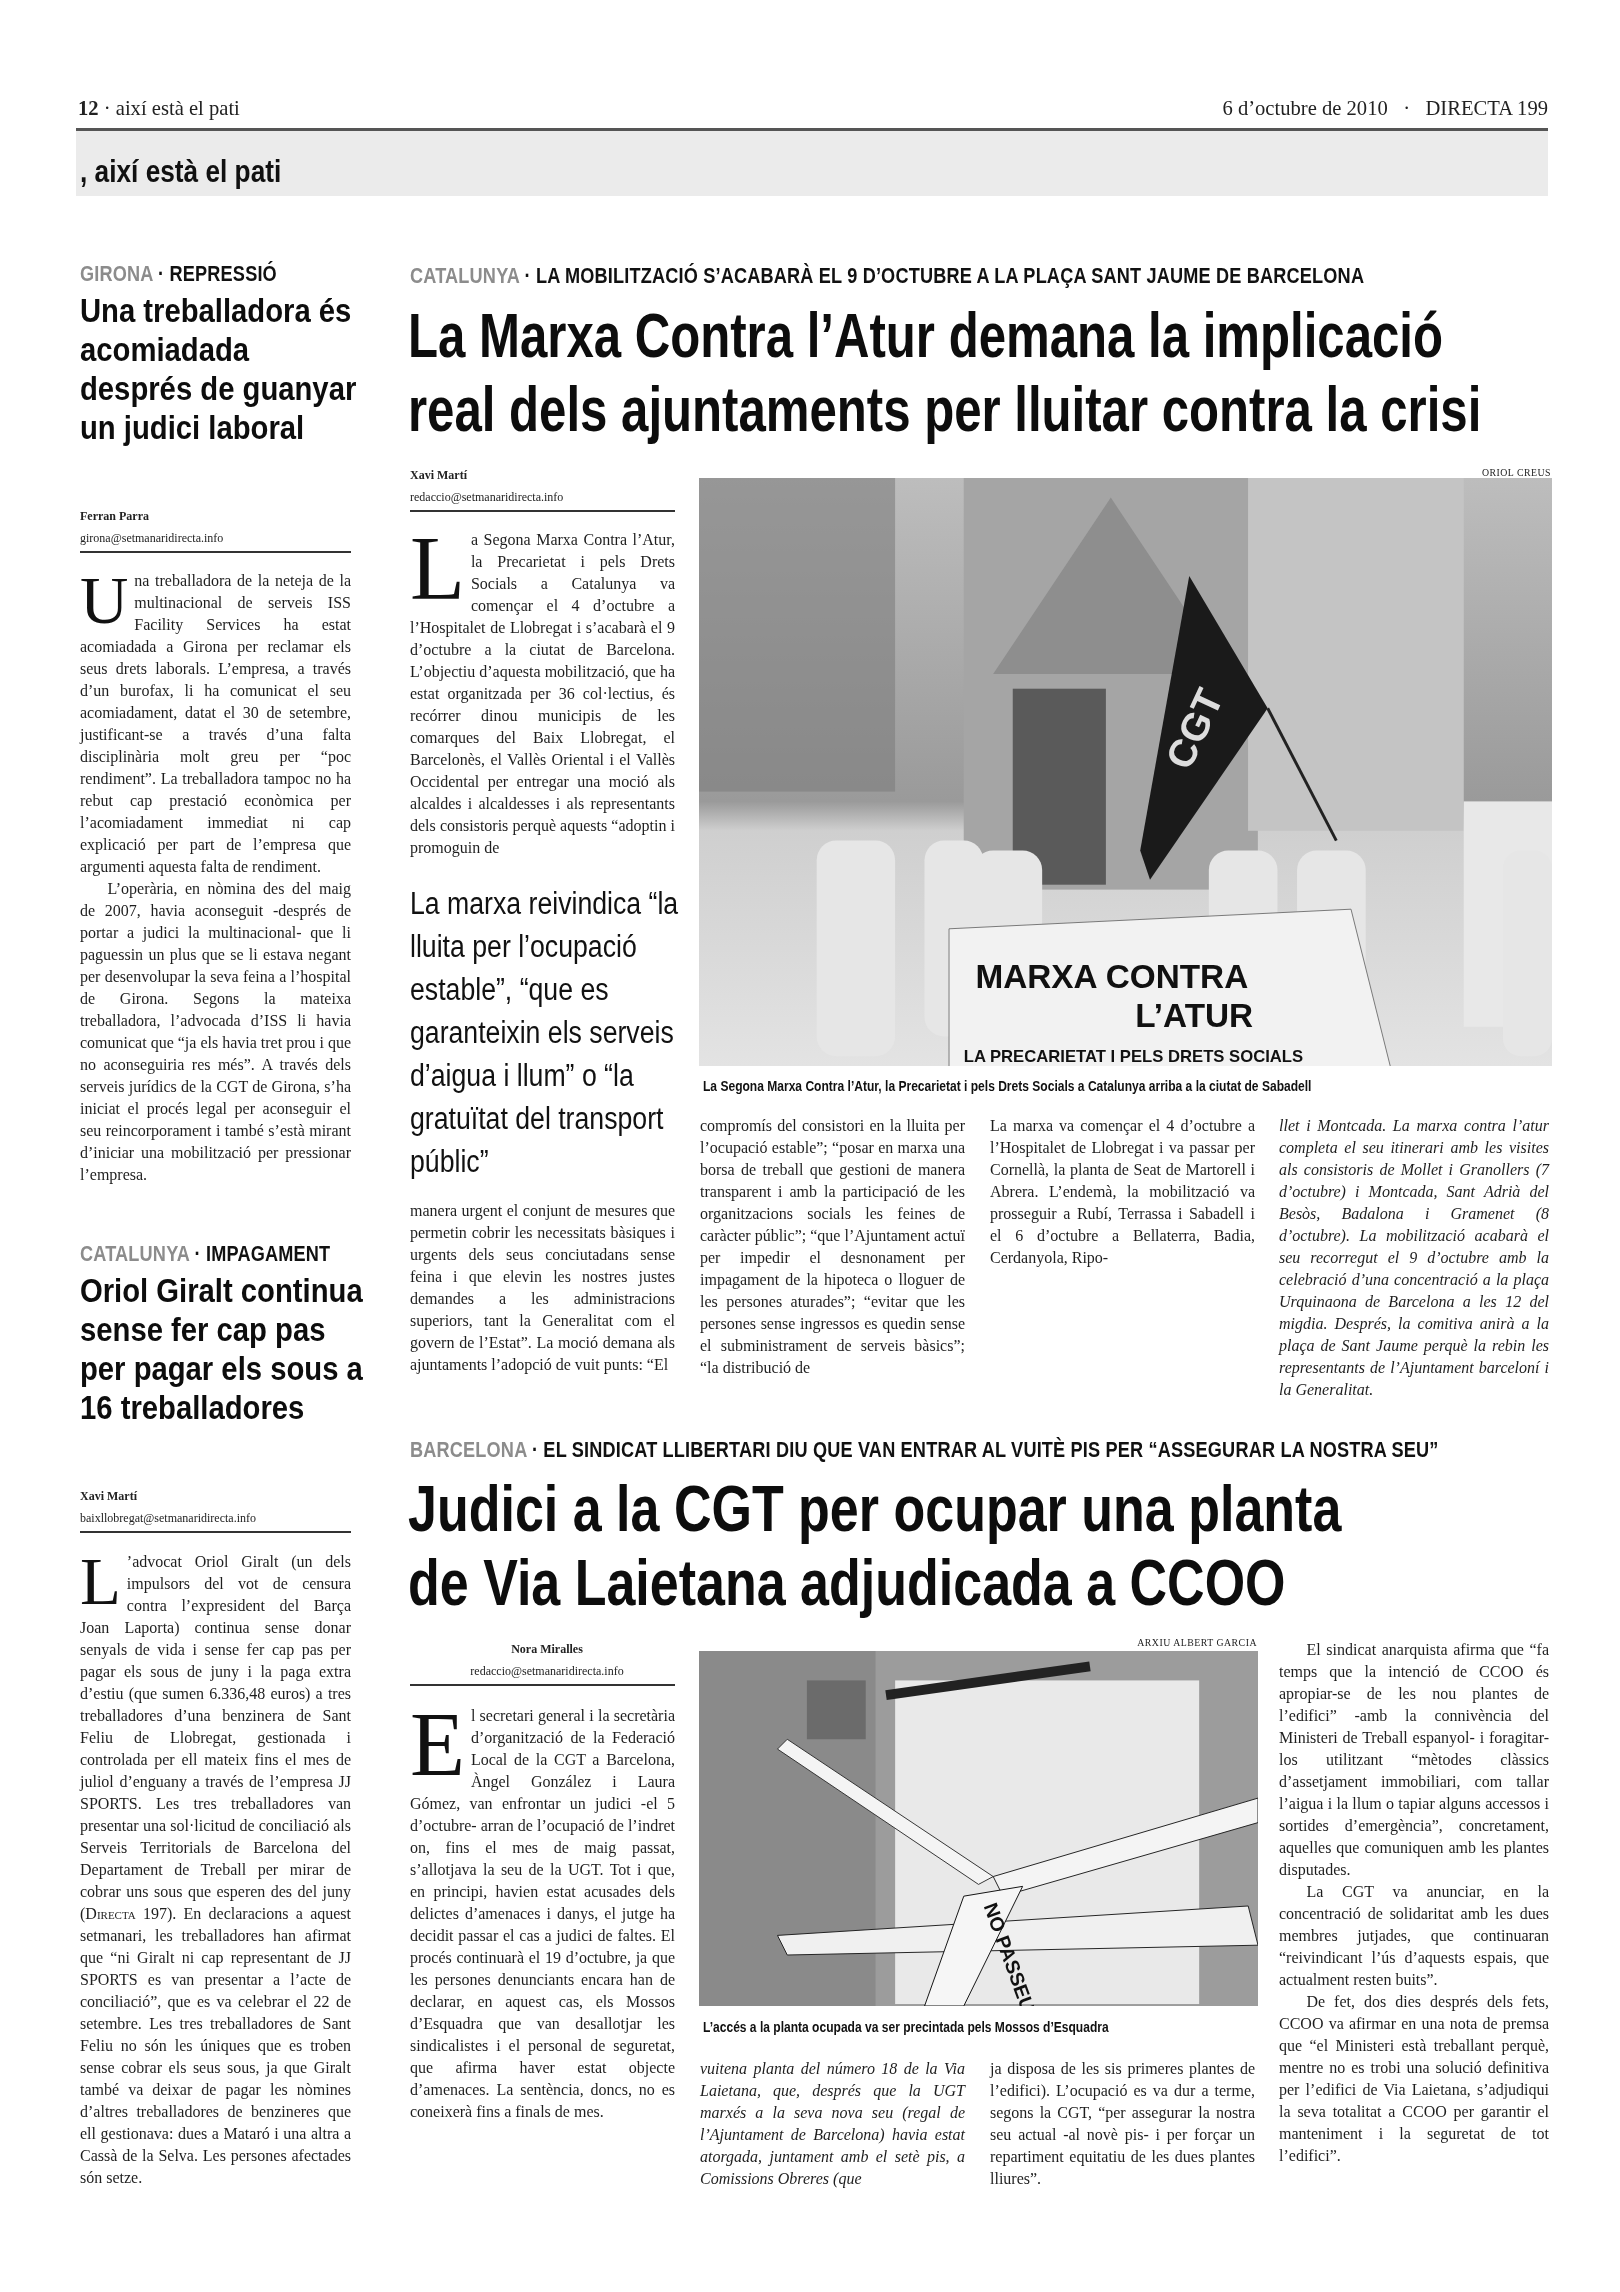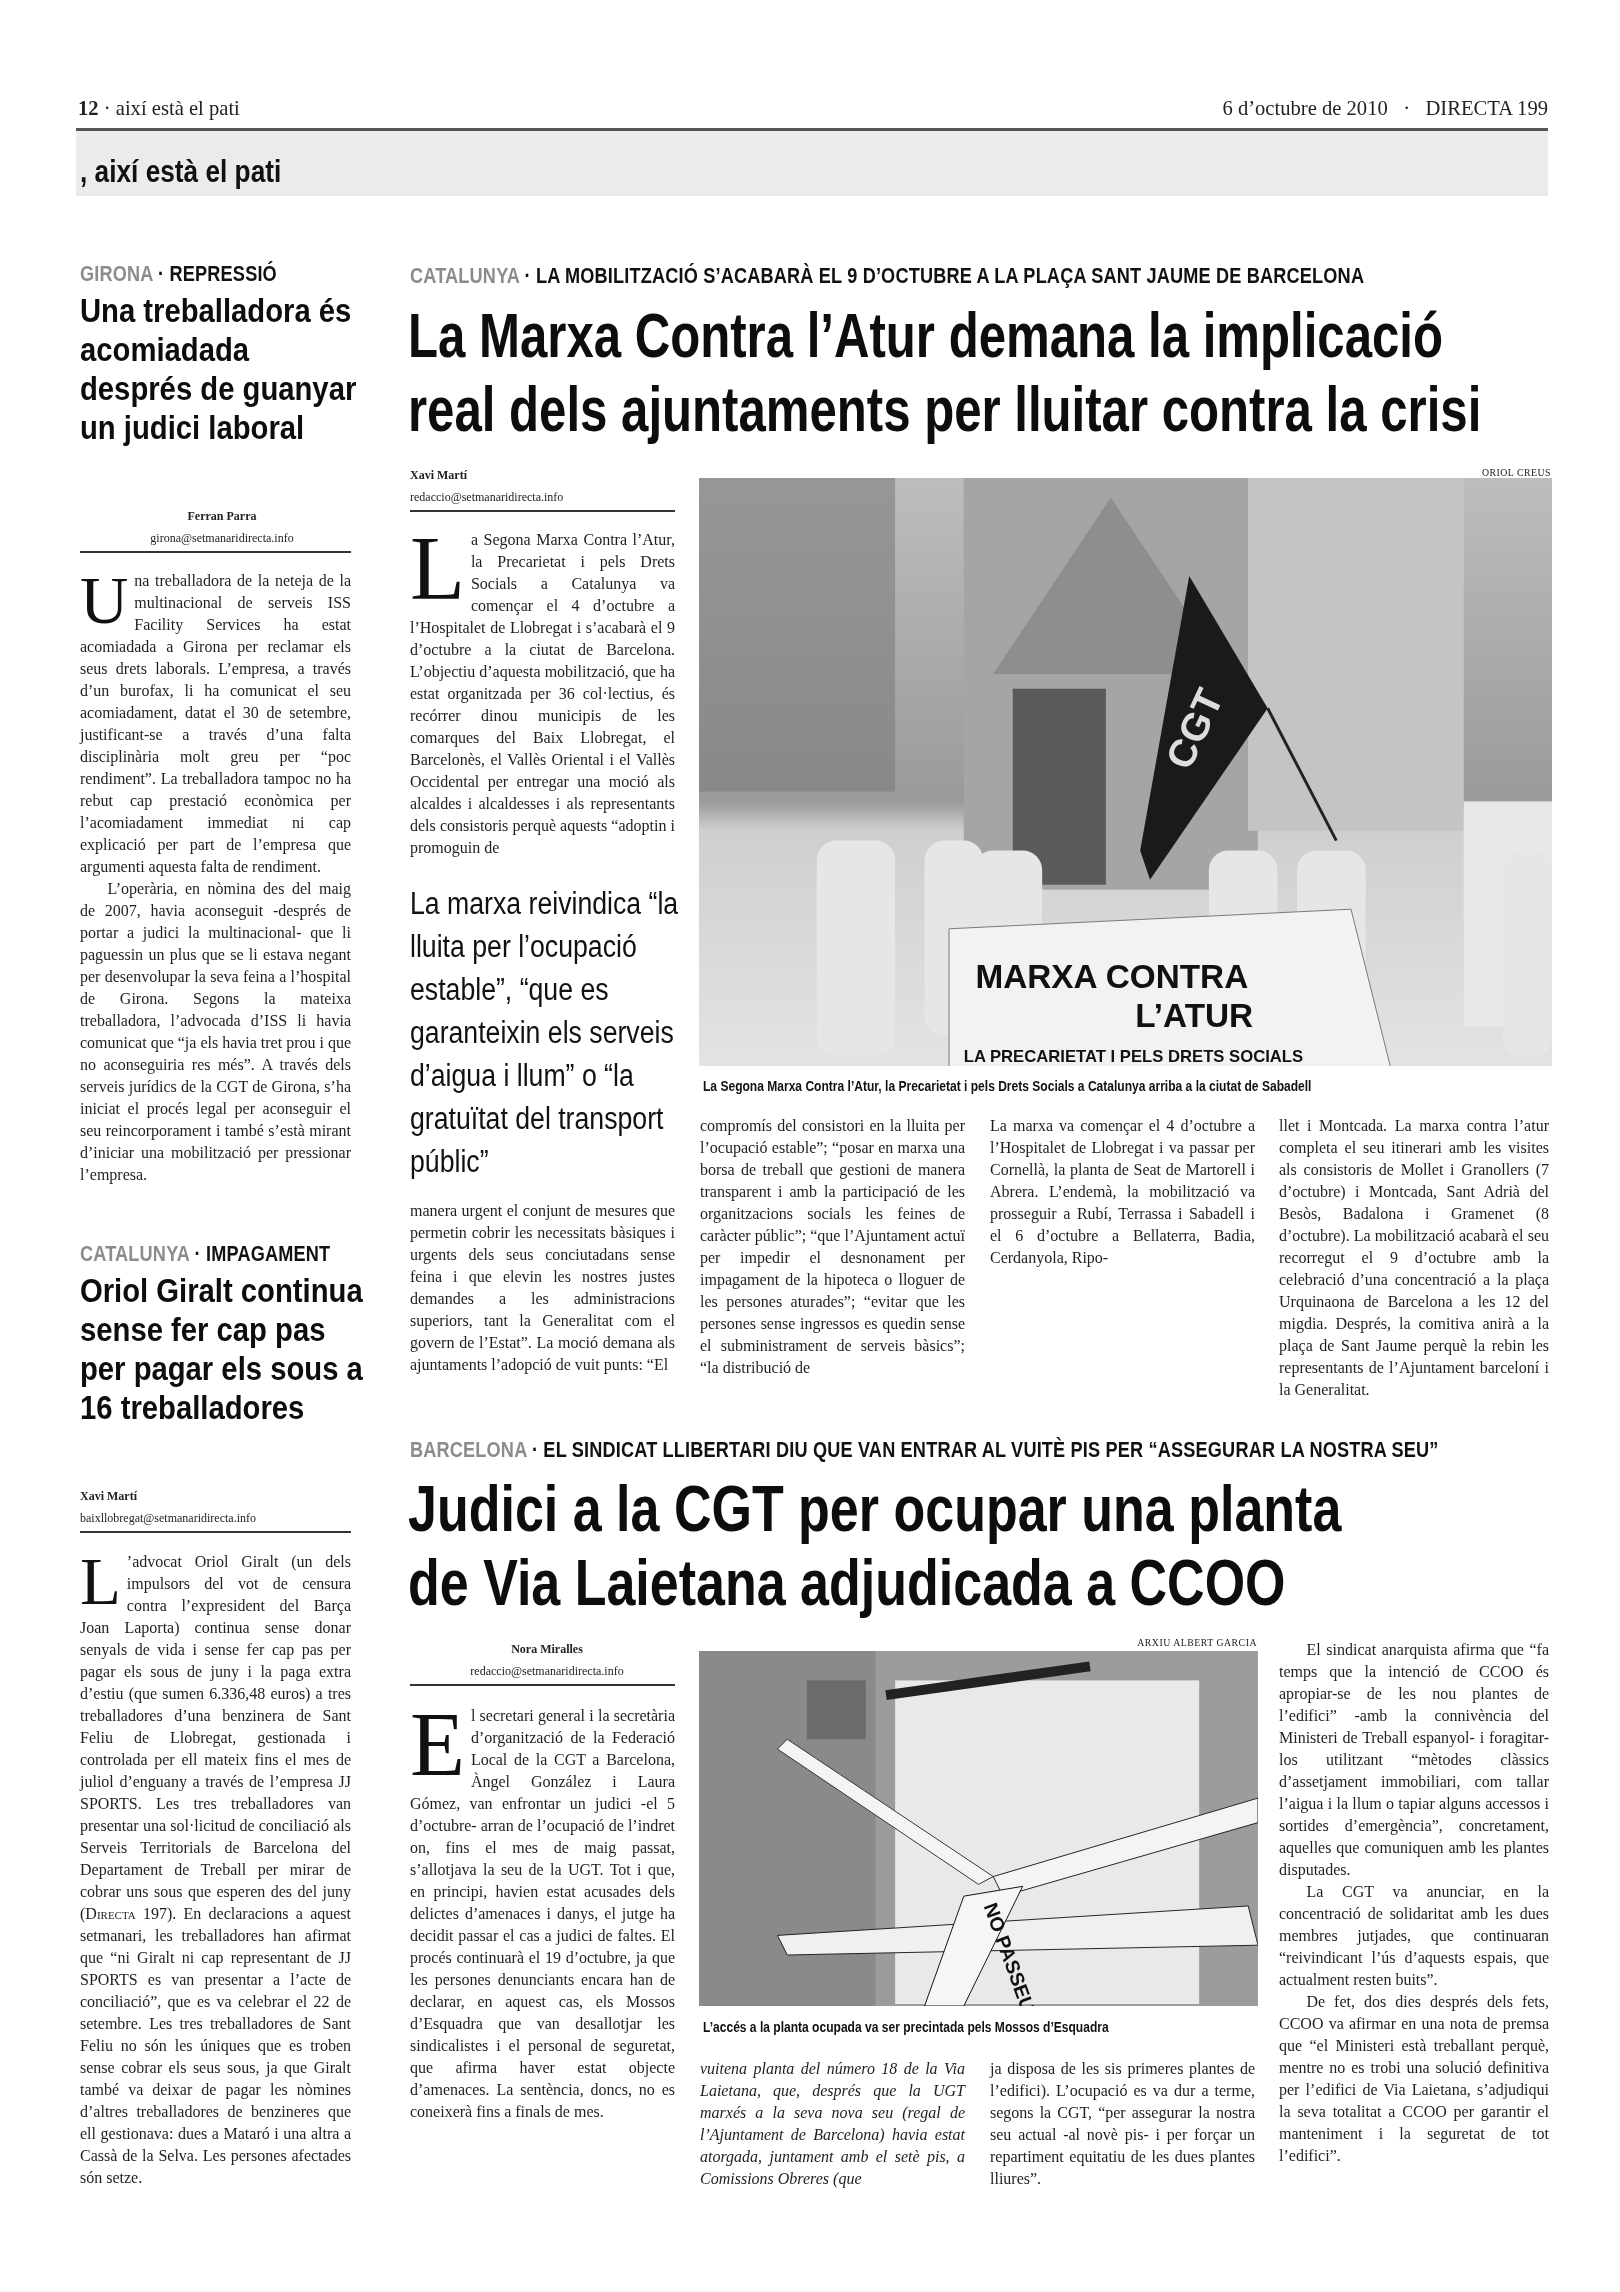--- a/index.html
+++ b/index.html
@@ -63,21 +63,21 @@
 <div class="abs top-rule"></div>
 <div class="abs section-band"></div>
 <div class="abs section-title">, així està el pati</div>
 
 <div class="abs" style="left:80px; top:261px; width:294px;">
   <div class="kicker">
     <span class="place">GIRONA</span><span class="sep"> · </span><span class="topic">REPRESSIÓ</span>
   </div>
   <div class="head side-head" style="margin-top:3.9px;">Una treballadora és acomiadada després de guanyar un judici laboral</div>
 </div>
-<div class="abs byline" style="left:80px; top:506px; width:284px;text-align:center;">
+<div class="abs byline" style="left:80px; top:506px; width:284px;">
   <div class="name">Ferran Parra</div>
   <div>girona@setmanaridirecta.info</div>
 </div>
 <div class="abs byline-rule" style="left:80px; top:551px; width:271px;"></div>
 <div class="abs body" style="left:80px; top:570px; width:271px;">
   <p><span class="dropcap">U</span><span>na treballadora de la neteja de la multinacional de serveis ISS Facility Services ha estat acomiadada a Girona per reclamar els seus drets laborals. L’empresa, a través d’un burofax, li ha comunicat el seu acomiadament, datat el 30 de setembre, justificant-se a través d’una falta disciplinària molt greu per “poc rendiment”. La treballadora tampoc no ha rebut cap prestació econòmica per l’acomiadament immediat ni cap explicació per part de l’empresa que argumenti aquesta falta de rendiment.</span></p>
   <p>L’operària, en nòmina des del maig de 2007, havia aconseguit -després de portar a judici la multinacional- que li paguessin un plus que se li estava negant per desenvolupar la seva feina a l’hospital de Girona. Segons la mateixa treballadora, l’advocada d’ISS li havia comunicat que “ja els havia tret prou i que no aconseguiria res més”. A través dels serveis jurídics de la CGT de Girona, s’ha iniciat el procés legal per aconseguir el seu reincorporament i també s’està mirant d’iniciar una mobilització per pressionar l’empresa.</p>
 </div>
 
 <div class="abs" style="left:80px; top:1241px; width:294px;">
@@ -152,21 +152,21 @@
 <div class="abs pull" style="left:410px; top:882px;">La marxa reivindica “la lluita per l’ocupació estable”, “que es garanteixin els serveis d’aigua i llum” o “la gratuïtat del transport públic”</div>
 <div class="abs body" style="left:410px; top:1200px; width:265px;">
   <p>manera urgent el conjunt de mesures que permetin cobrir les necessitats bàsiques i urgents dels seus conciutadans sense feina i que elevin les nostres justes demandes a les administracions superiors, tant la Generalitat com el govern de l’Estat”. La moció demana als ajuntaments l’adopció de vuit punts: “El</p>
 </div>
 <div class="abs body" style="left:700px; top:1115px; width:265px;">
   <p>compromís del consistori en la lluita per l’ocupació estable”; “posar en marxa una borsa de treball que gestioni de manera transparent i amb la participació de les organitzacions socials les feines de caràcter públic”; “que l’Ajuntament actuï per impedir el desnonament per impagament de la hipoteca o lloguer de les persones aturades”; “evitar que les persones sense ingressos es quedin sense el subministrament de serveis bàsics”; “la distribució de</p>
 </div>
 <div class="abs body" style="left:990px; top:1115px; width:265px;">
   <p>La marxa va començar el 4 d’octubre a l’Hospitalet de Llobregat i va passar per Cornellà, la planta de Seat de Martorell i Abrera. L’endemà, la mobilització va prosseguir a Rubí, Terrassa i Sabadell i el 6 d’octubre a Bellaterra, Badia, Cerdanyola, Ripo-</p>
 </div>
-<div class="abs body" style="left:1279px; top:1115px; width:270px;">
+<div class="abs body" style="left:1279px; top:1115px; width:270px;font-style:italic;">
   <p>llet i Montcada. La marxa contra l’atur completa el seu itinerari amb les visites als consistoris de Mollet i Granollers (7 d’octubre) i Montcada, Sant Adrià del Besòs, Badalona i Gramenet (8 d’octubre). La mobilització acabarà el seu recorregut el 9 d’octubre amb la celebració d’una concentració a la plaça Urquinaona de Barcelona a les 12 del migdia. Després, la comitiva anirà a la plaça de Sant Jaume perquè la rebin les representants de l’Ajuntament barceloní i la Generalitat.</p>
 </div>
 
 <div class="abs kicker" style="left:410px; top:1437px;">
   <span class="place">BARCELONA</span><span class="sep"> · </span><span class="topic">EL SINDICAT LLIBERTARI DIU QUE VAN ENTRAR AL VUITÈ PIS PER “ASSEGURAR LA NOSTRA SEU”</span>
 </div>
 <div class="abs head main-head" style="left:408px; top:1472px; font-size:65px; line-height:74px; transform:scaleX(0.8);">
   <div>Judici a la CGT per ocupar una planta</div>
   <div>de Via Laietana adjudicada a CCOO</div>
 </div>

